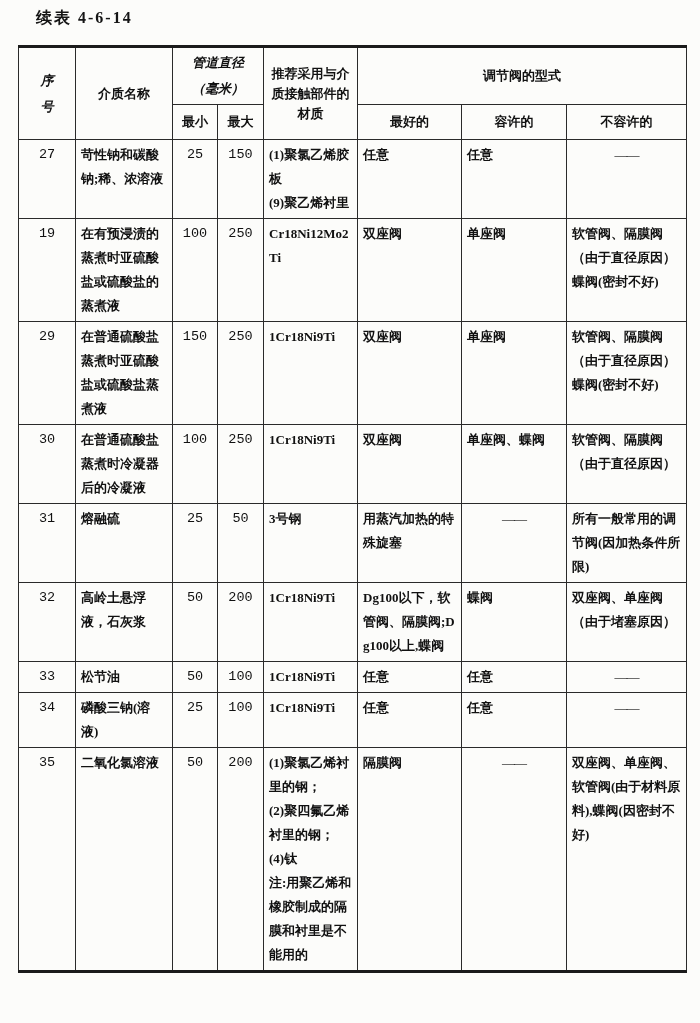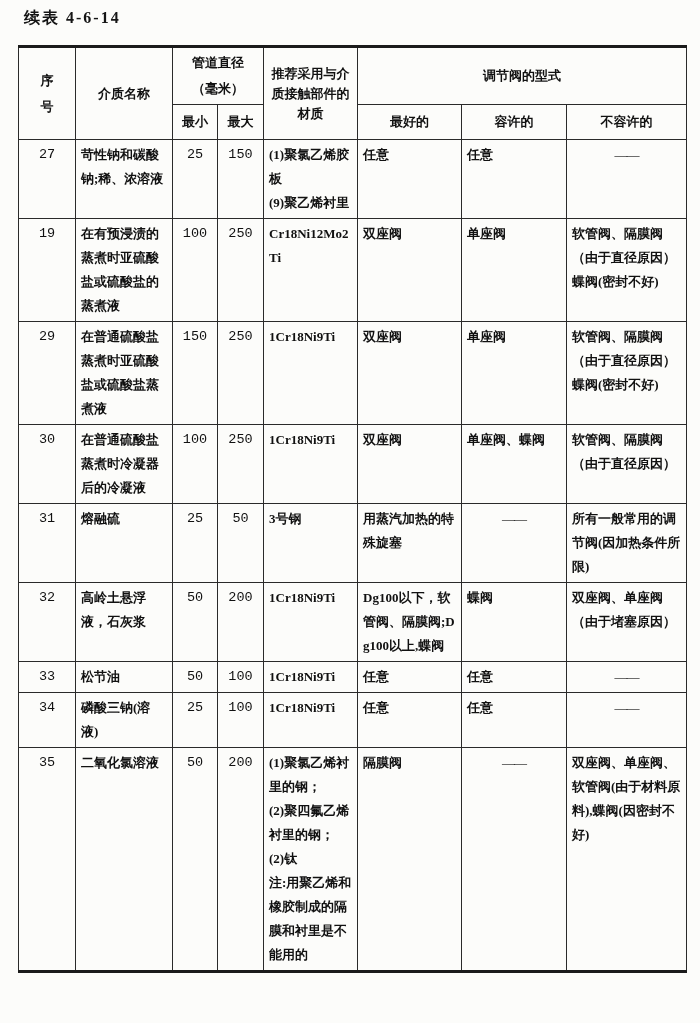--- a/index.html
+++ b/index.html
@@ -6,21 +6,21 @@
   body{
     width:700px;height:1023px;
     background:#fcfcfa;
     color:#111;
     font-family:"Liberation Serif","DejaVu Serif",serif;
     overflow:hidden;
     position:relative;
   }
   .page-title{
     position:absolute;
-    left:24px;top:8px;
+    left:36px;top:8px;
     font-size:16px;
     font-weight:600;
     letter-spacing:2px;
     color:#151515;
   }
   .tbl-wrap{
     position:absolute;
     left:18px;top:45px;
   }
   table{
@@ -53,21 +53,21 @@
     font-weight:400;
     font-size:13.5px;
     font-family:Liberation Mono, monospace;
   }
   td.c-medium,td.c-material,td.c-best,td.c-allowed,td.c-notallowed{
     font-weight:600;
   }
   td.c-material{font-weight:600;}
   td .ln{display:block;}
   td.dash{text-align:center;font-weight:400;letter-spacing:-1px;}
-  .stacked span{display:block;line-height:26px;}
+  .stacked span{display:block;line-height:26px;font-style:italic;}
 </style>
 </head>
 <body>
 
 <div class="page-title">续表 4-6-14</div>
 
 <div class="tbl-wrap">
   <table>
     <colgroup>
       <col style="width:57px">
@@ -190,21 +190,21 @@
     <td class="c-notallowed dash">——</td>
   </tr>
         <tr>
     <td class="c-no">35</td>
     <td class="c-medium">二氧化氯溶液</td>
     <td class="c-min">50</td>
     <td class="c-max">200</td>
     <td class="c-material">
             <span class="ln">(1)聚氯乙烯衬里的钢；</span>
             <span class="ln">(2)聚四氟乙烯衬里的钢；</span>
-            <span class="ln">(2)钛</span>
+            <span class="ln">(4)钛</span>
             <span class="ln">注:用聚乙烯和橡胶制成的隔膜和衬里是不能用的</span>
           </td>
     <td class="c-best">隔膜阀</td>
     <td class="c-allowed dash">——</td>
     <td class="c-notallowed">双座阀、单座阀、软管阀(由于材料原料),蝶阀(因密封不好)</td>
   </tr>
       </tbody>
   </table>
 </div>
 

